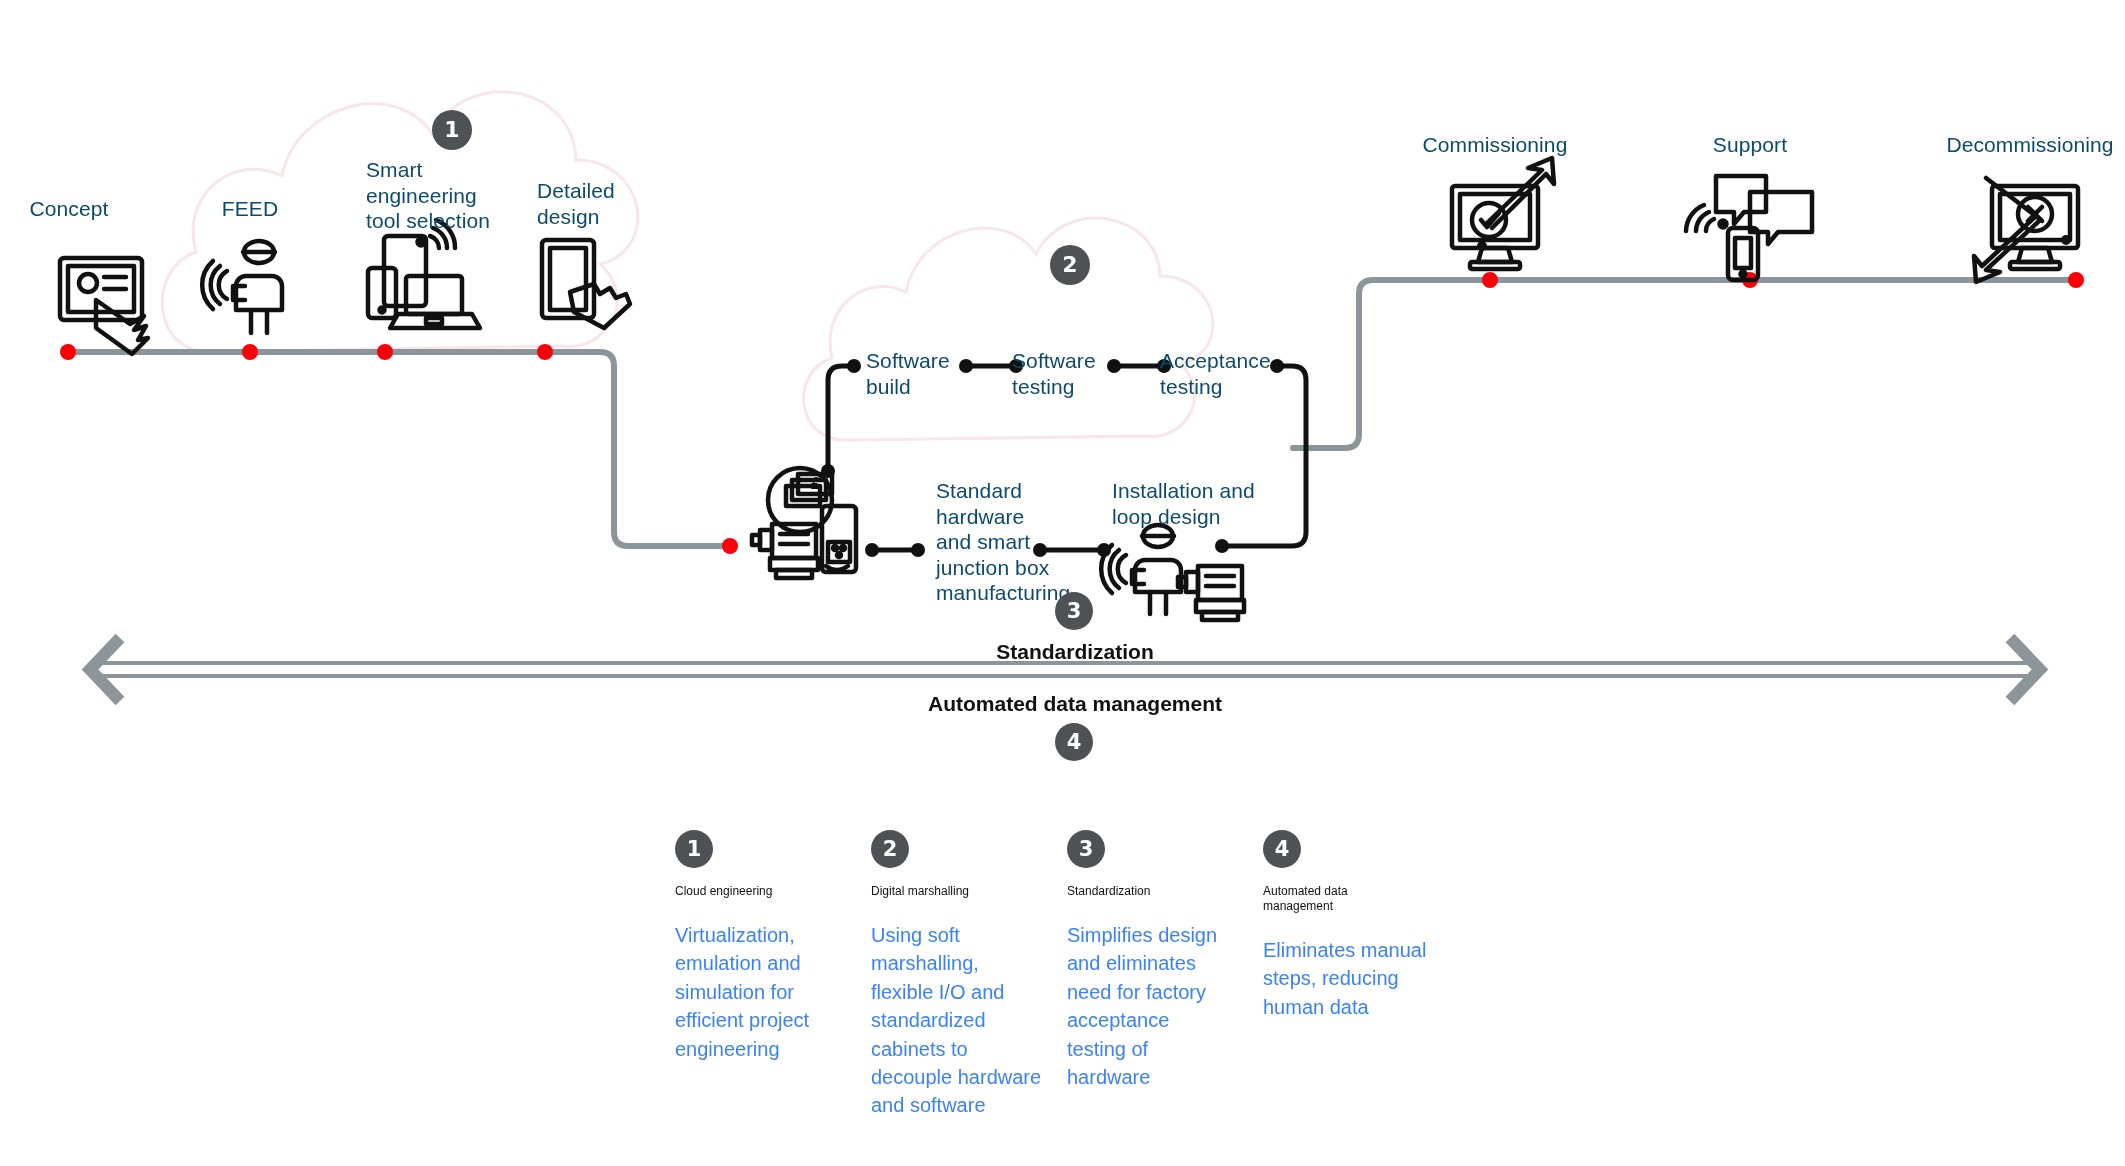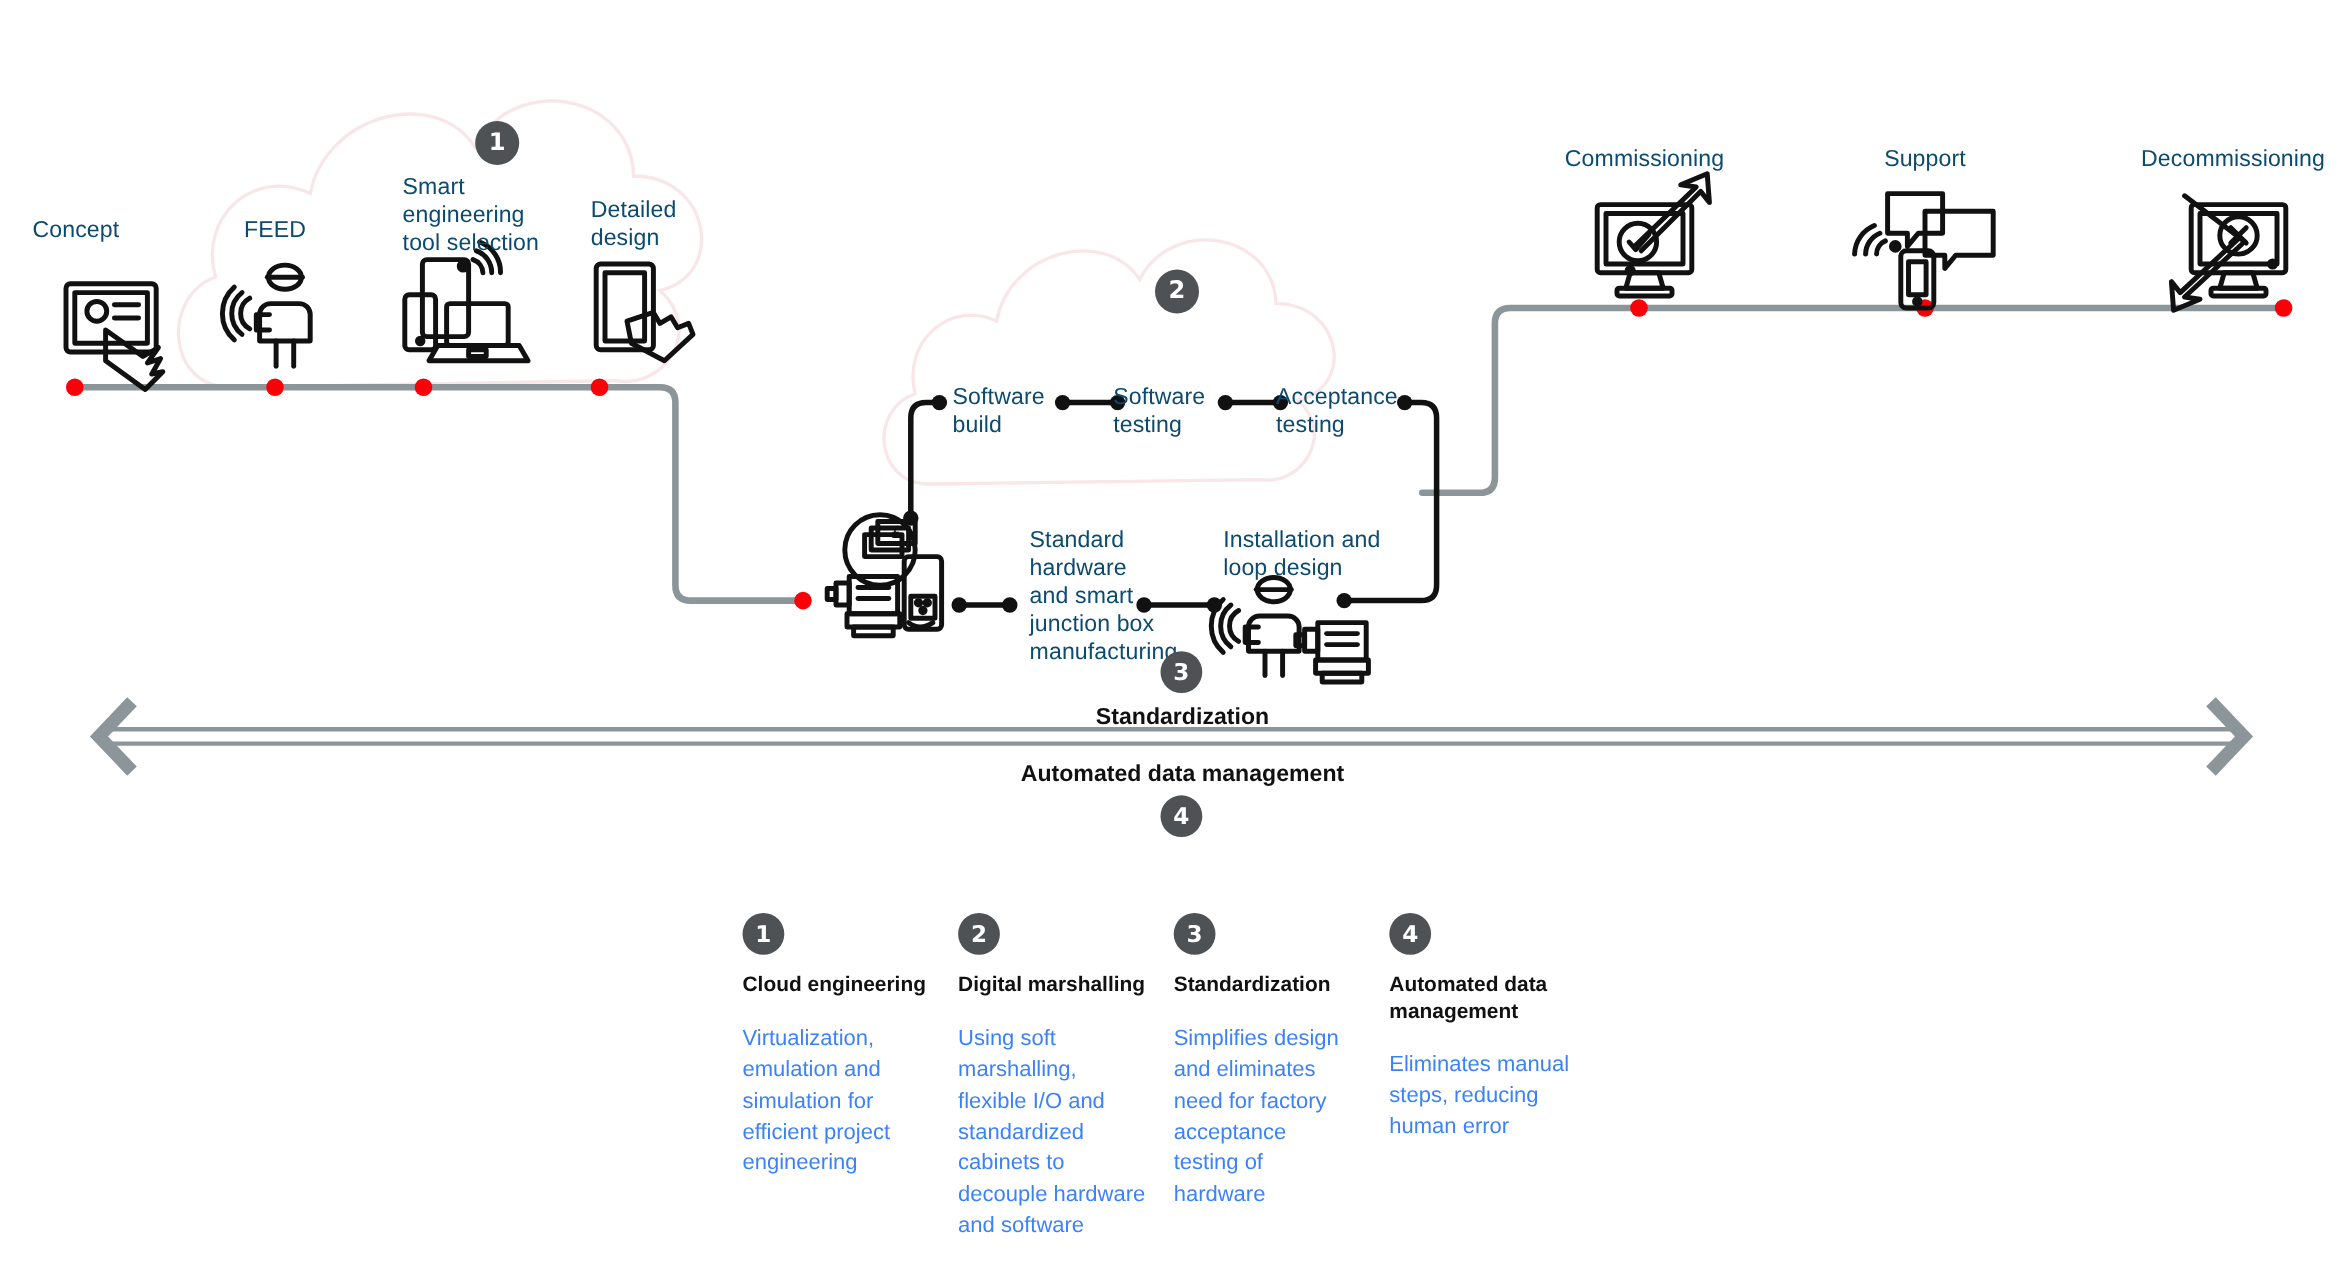--- a/index.html
+++ b/index.html
@@ -24,21 +24,21 @@
   }
   .badge.sm{width:38px;height:38px;font-size:21px;}
   .bandlabel{font-size:21px;font-weight:bold;color:#111;text-align:center;}
   .legend{position:absolute;left:675px;top:830px;width:800px;display:flex;gap:0;}
   .legcol{width:196px;padding-right:0;}
   .legcol .legbadge{
     width:38px;height:38px;border-radius:50%;background:#4f5254;color:#fff;
     font-size:21px;font-weight:bold;display:flex;align-items:center;justify-content:center;
     font-family:"DejaVu Sans",sans-serif;margin-bottom:16px;
   }
-  .legcol .legtitle{font-size:19px;font-weight:bold;color:#111;line-height:1.25;margin-bottom:22px;white-space:pre-line;}
+  .legcol .legtitle{font-size:12px;font-weight:normal;color:#111;line-height:1.25;margin-bottom:22px;white-space:pre-line;}
   .legcol .legbody{font-size:20px;color:#3b82f6;line-height:1.42;white-space:pre-line;}
 </style>
 </head>
 <body>
 
 <div class="stage">
 
   <svg class="layer" viewBox="0 0 2125 1166">
 
     <path fill="none" stroke="#f8e6e8" stroke-width="3" d="M210 352
@@ -297,18 +297,18 @@
 testing of
 hardware</div>
     </div>
 
     <div class="legcol">
       <div class="legbadge">4</div>
       <div class="legtitle">Automated data
 management</div>
       <div class="legbody">Eliminates manual
 steps, reducing
-human error</div>
+human data</div>
     </div>
 
   </div>
 
 </div>
 
 </body></html>

